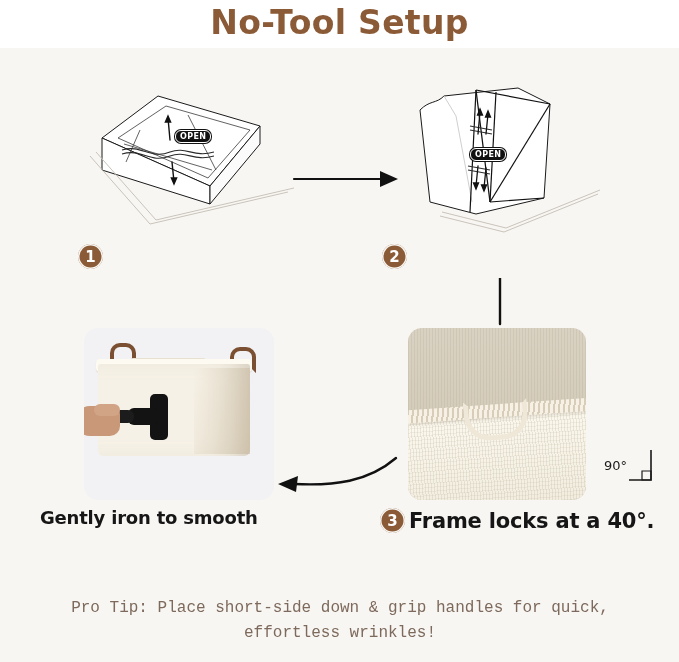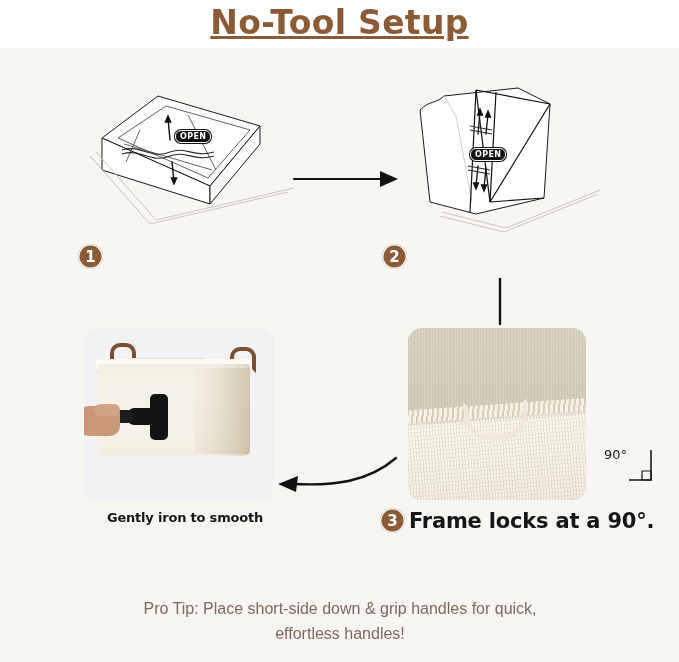--- a/index.html
+++ b/index.html
@@ -33,21 +33,20 @@
     left: 0; top: 0;
     width: 679px;
     text-align: center;
     font-size: 33px;
     line-height: 46px;
     font-weight: 700;
     letter-spacing: 0.3px;
     color: #8B5A36;
     font-family: "DejaVu Sans", sans-serif;
     white-space: nowrap;
-    text-decoration: underline;
   }
 
   
   .body-panel {
     position: absolute;
     left: 0; top: 48px;
     width: 679px; height: 614px;
     background: #f8f6f3;
   }
 
@@ -218,55 +217,55 @@
     transform: rotate(-4deg);
   }
 
   
   .arrow-svg { position: absolute; }
 
   
   .angle-box {
     position: absolute;
     display: flex;
-    align-items: flex-start;
+    align-items: center;
     gap: 2px;
   }
   .angle-label {
     font-size: 13px;
     color: #1a1a1a;
     font-family: "DejaVu Sans", sans-serif;
     line-height: 1;
     padding-bottom: 4px;
   }
 
   
   .caption-iron {
     position: absolute;
     left: 40px; top: 505px;
     width: 290px;
-    text-align: center;
-    font-size: 13px;
+    text-align: left;
+    font-size: 18px;
     line-height: 25px;
     font-weight: 700;
     color: #161616;
     letter-spacing: -0.2px;
     font-family: "DejaVu Sans", sans-serif;
   }
 
   
   .pro-tip {
     position: absolute;
     left: 60px; top: 596px;
     width: 560px;
     text-align: center;
     font-size: 16px;
     line-height: 25px;
     color: #7d6a5c;
-    font-family: Liberation Sans, sans-serif;
+    font-family: Liberation Mono, monospace;
   }
 </style>
 </head>
 <body>
 
 <div id="page">
 
   <div class="header-band"></div>
   <div class="page-title">No-Tool Setup</div>
 
@@ -387,25 +386,25 @@
     <div class="hand-thumb"></div>
   </div>
 
   <svg class="arrow-svg" style="left:272px; top:452px;" width="132" height="42" viewBox="0 0 132 42">
     <path d="M124 6 C96 30, 62 34, 22 32" stroke="#111111" stroke-width="2.4" fill="none" stroke-linecap="round"></path>
     <path d="M6 32 L26 24 L24 40 Z" fill="#111111"></path>
   </svg>
 
   <div class="step-caption" style="left:380px; top:508px;">
     <span class="step-num">3</span>
-    <span class="step-text">Frame locks at a 90°.</span>
+    <span class="step-text">Frame locks at a 40°.</span>
   </div>
 
   <div class="caption-iron">
     <div>Gently iron to smooth</div>
   </div>
 
   <div class="pro-tip">
     <div>Pro Tip: Place short-side down &amp; grip handles for quick,</div>
-    <div>effortless handles!</div>
+    <div>effortless wrinkles!</div>
   </div>
 
 </div>
 
 </body></html>

